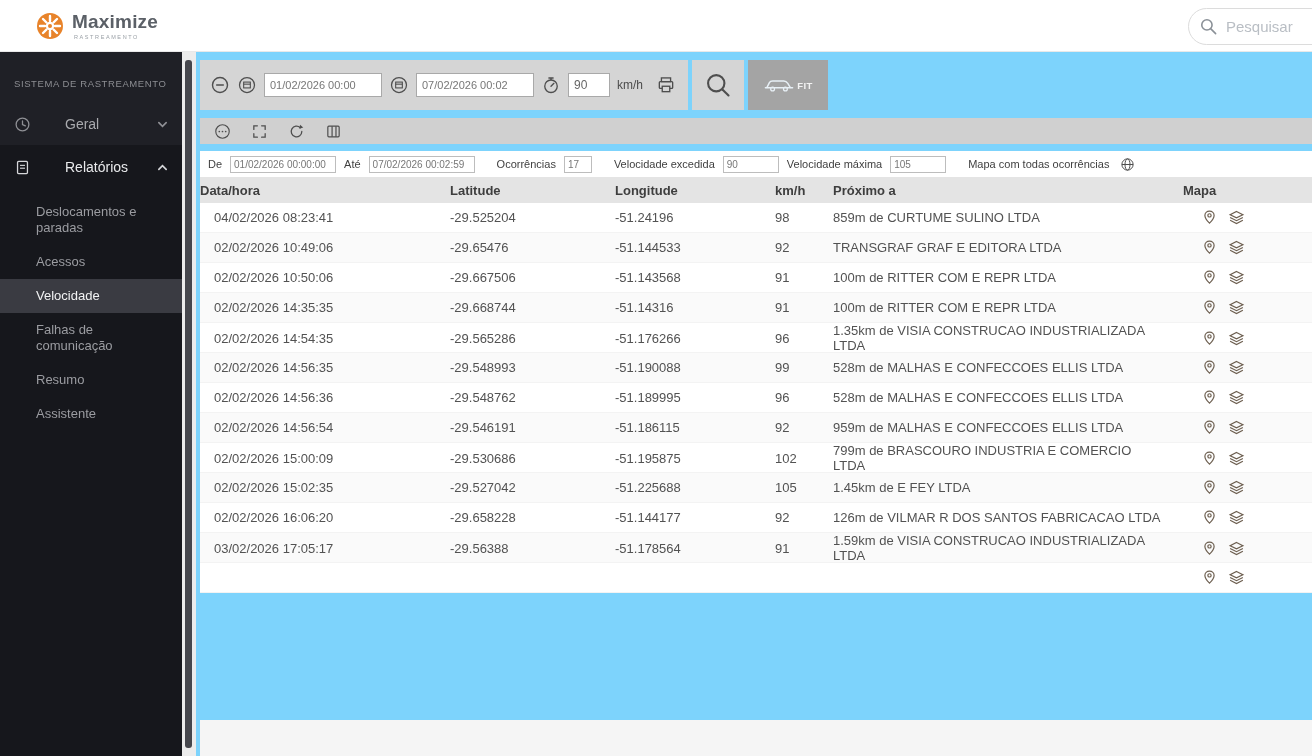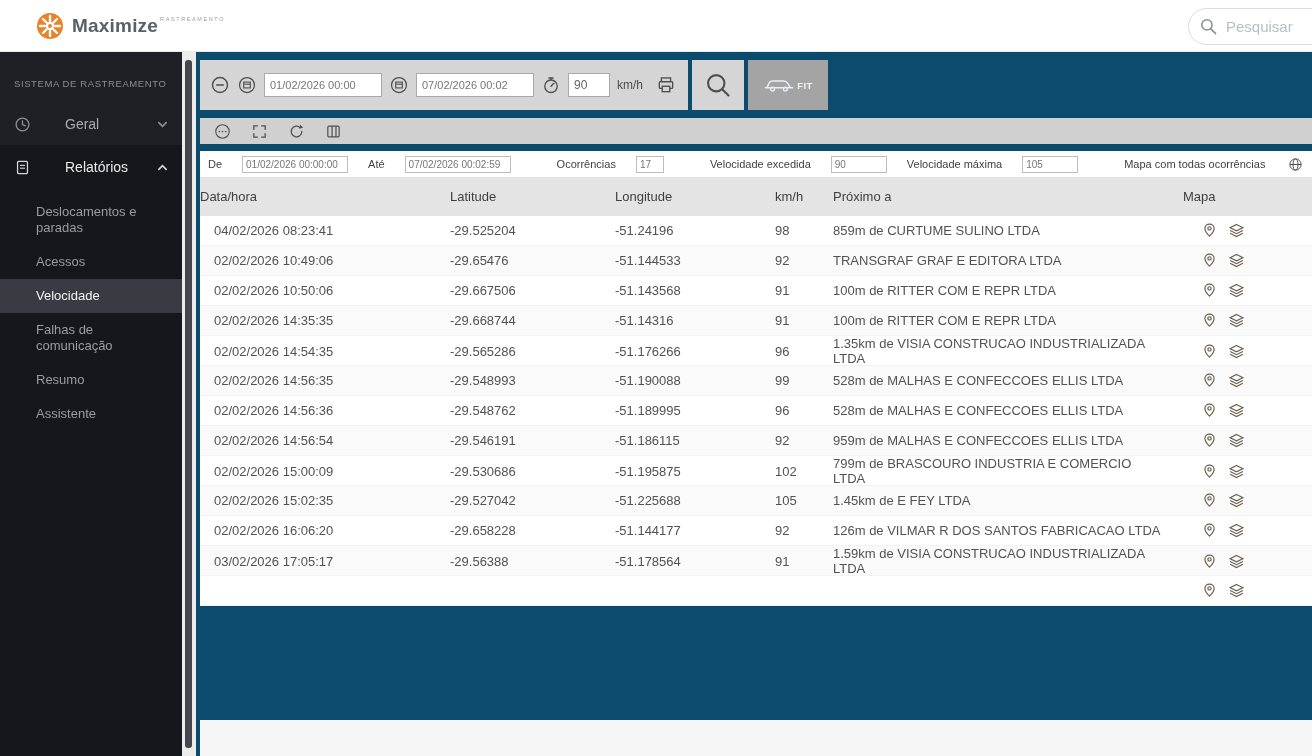--- a/index.html
+++ b/index.html
@@ -3,34 +3,34 @@
 <meta charset="utf-8">
 <style>
   * { margin:0; padding:0; box-sizing:border-box; }
   html,body { width:1312px; height:756px; overflow:hidden;
     font-family:"Liberation Sans", sans-serif; background:#efefef; }
 
   
   .topbar { position:relative; height:52px; background:#ffffff; border-bottom:1px solid #e9e9e9; display:flex; align-items:center; z-index:5; }
   .logo { display:flex; align-items:center; margin-left:36px; cursor:pointer; }
   .logo-icon { width:28px; height:28px; margin-right:8px; }
-  .logo-texts { display:flex; }
+  .logo-texts { display:flex; flex-direction:column; }
   .logo-name { font-size:19px; font-weight:bold; color:#5b6067; letter-spacing:.2px; }
   .logo-sub { font-size:5.5px; letter-spacing:1.6px; color:#9aa0a6; margin-top:1px; margin-left:2px; }
   .search-pill { position:absolute; left:1188px; top:8px; width:170px; height:37px; border:1px solid #dcdcdc; border-radius:19px; background:#fff; display:flex; align-items:center; padding:0 10px; }
   .search-pill svg { width:19px; height:19px; color:#8a9097; flex:0 0 auto; }
   .search-pill input { border:none; outline:none; font-size:15px; color:#555; width:100px; margin-left:8px; font-family:inherit; }
   .search-pill input::placeholder { color:#b9bec4; }
 
   
   .app { display:flex; height:704px; }
   .sidebar { width:182px; background:#1f2026; color:#9b9ca1; display:flex; flex-direction:column; }
   .scrollstrip { width:14px; background:#ececec; position:relative; }
   .scrollthumb { position:absolute; left:3px; top:8px; bottom:8px; width:7px; background:#46474d; border-radius:3px; }
-  .main { flex:1; position:relative; background:#0c4a6e; overflow:hidden; }
+  .main { flex:1; position:relative; background:#7dd3fc; overflow:hidden; }
 
   
   .sys-label { font-size:9.5px; letter-spacing:.6px; color:#8c8d92; padding:26px 0 14px 14px; }
   .side-section { display:flex; align-items:center; height:42px; padding:0 14px; cursor:pointer; font-size:14px; color:#a9aaae;gap:24px; }
   .side-section .sicon { width:17px; height:17px; margin-right:10px; color:#8f9095; }
   .side-section .slabel { flex:1; }
   .side-section .chev { width:11px; height:11px; color:#8f9095; }
   .section-reports { background:#16171c; color:#e9eaec; height:44px; }
   .section-reports .sicon, .section-reports .chev { color:#d6d7da; }
   .reports-body { background:#16171c; flex:1; padding-top:6px; }
@@ -50,31 +50,31 @@
   .fit-btn { width:80px; background:#a4a4a4; border:none; display:flex; flex-direction:row; align-items:center; justify-content:center; cursor:pointer; gap:2px; }
   .fit-btn svg { width:32px; height:18px; color:#e8f0f6; }
   .fit-btn .fit-label { font-size:9.5px; font-weight:bold; color:#f3f3f3; letter-spacing:.5px; }
 
   
   .toolbar2 { margin:8px 0 0 4px; height:26px; background:#d0d0d0; display:flex; align-items:center; gap:20px; padding:0 14px; }
   .t2-btn { background:none; border:none; cursor:pointer; color:#4e4e4e; display:inline-flex; padding:0; }
   .t2-btn svg { width:17px; height:17px; }
 
   
-  .filterrow { margin:7px 0 0 4px; height:26px; background:#ffffff; display:flex; align-items:center; padding:0 8px; gap:20px; font-size:11px; color:#3f3f3f; }
+  .filterrow { margin:7px 0 0 4px; height:26px; background:#ffffff; display:flex; align-items:center; padding:0 8px; gap:8px; font-size:11px; color:#3f3f3f; }
   .f-label { white-space:nowrap; }
   .f-input { border:1px solid #bdbdbd; height:17px; font-size:10px; color:#777; padding:0 3px; font-family:inherit; background:#fff; }
   .w-date { width:106px; } .w-sm { width:28px; } .w-md { width:56px; }
   .f-gap { width:6px; }
   .globe-ico { width:15px; height:15px; color:#4e4e4e; margin-left:3px; }
 
   
   .rtable { margin-left:4px; background:#fff; }
   .grid-row { display:grid; grid-template-columns:250px 165px 160px 58px 330px 1fr; align-items:center; }
-  .thead { height:39px; background:#e4e4e4; font-size:13px; color:#3e3e3e; }
+  .thead { height:26px; background:#e4e4e4; font-size:13px; color:#3e3e3e;font-weight:bold; }
   .thead .cell { padding-left:0; cursor:pointer; }
   .cell { padding-left:0; }
   .c-date { padding-left:14px; }
   .c-map-h { padding-left:4px;margin-left:20px; }
   .trow { height:30px; font-size:13px; color:#525252; border-bottom:1px solid #f3f3f3; background:#fff; }
   .trow:nth-child(even) { background:#fafafa; }
   .c-map { padding-left:38px; display:flex; gap:10px; }
   .map-ico-btn { background:none; border:none; cursor:pointer; padding:0; color:#6d5f50; display:inline-flex; }
   .map-ico-btn svg { width:17px; height:17px; }
   .icons-only-row { background:#fff; }

